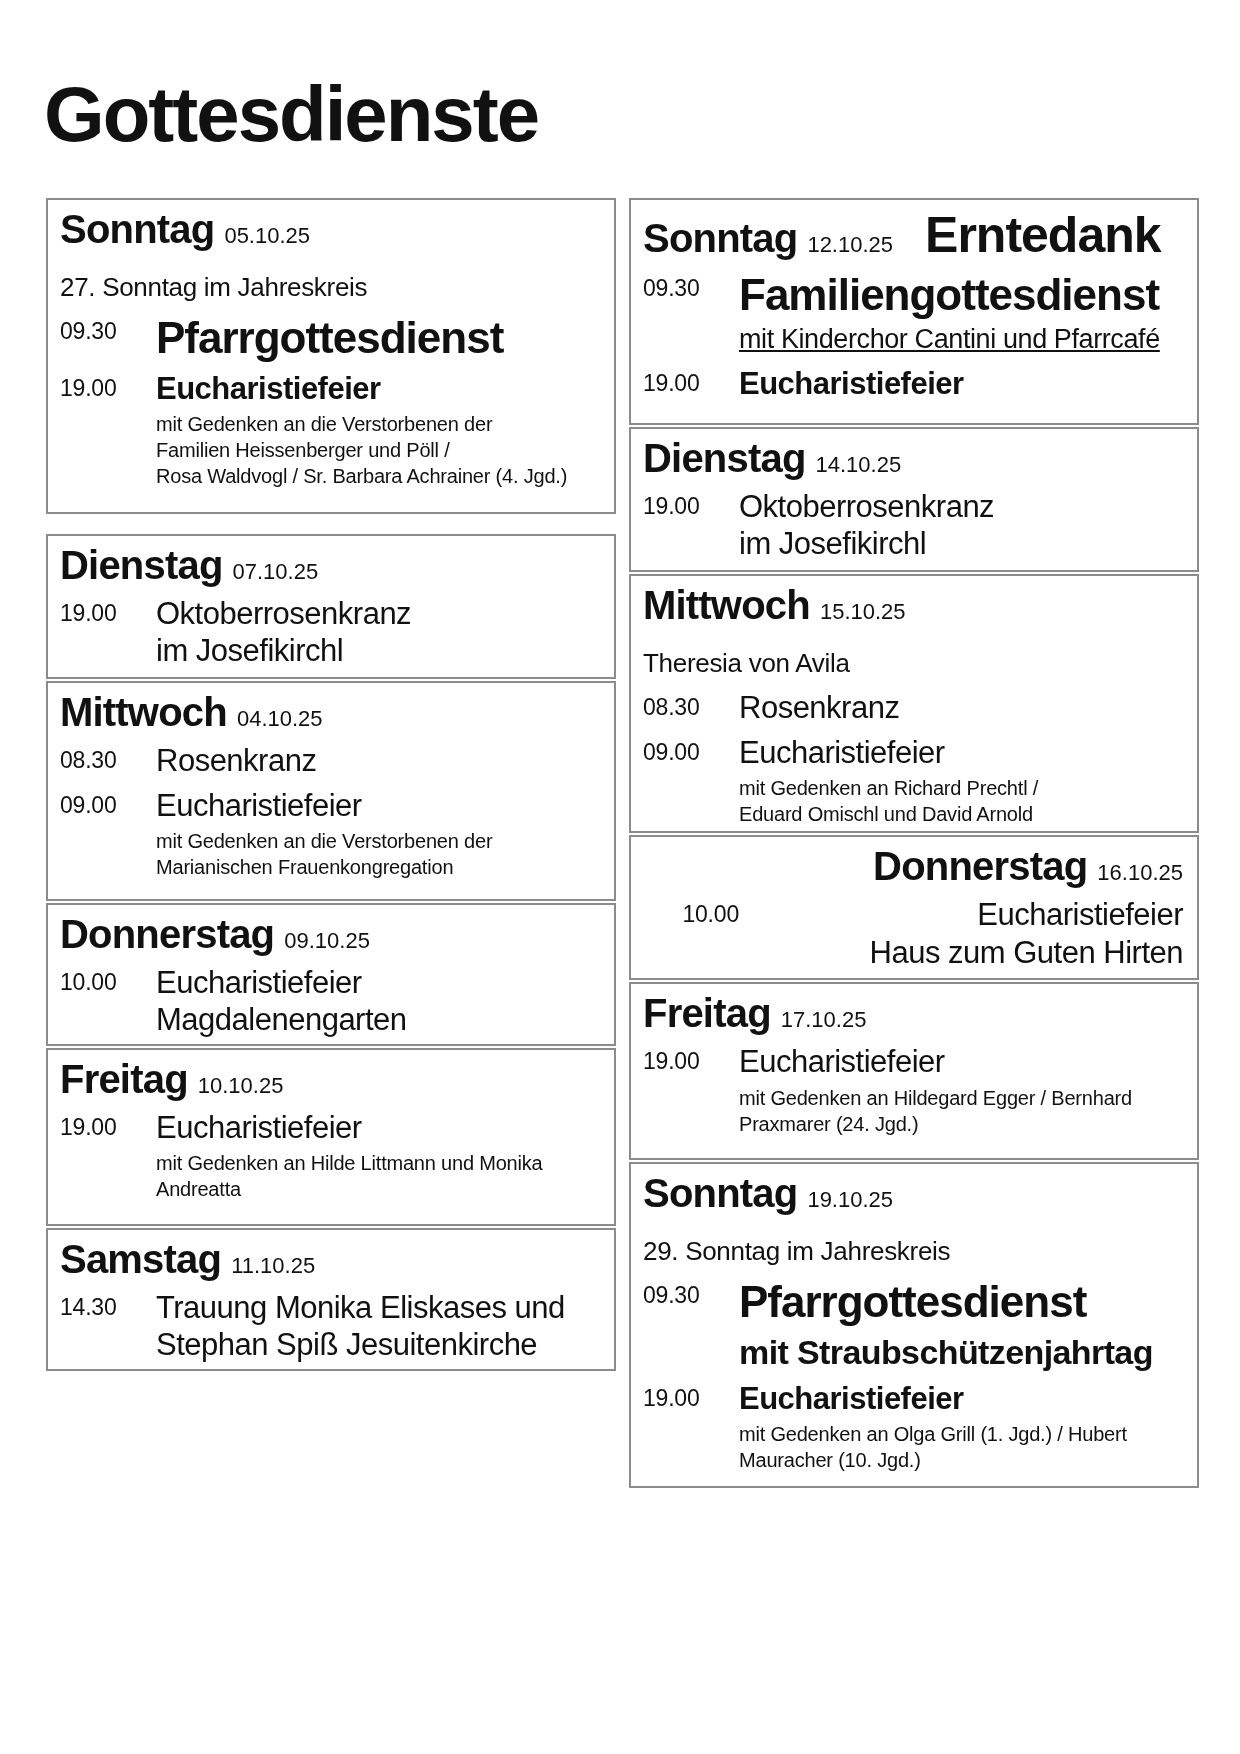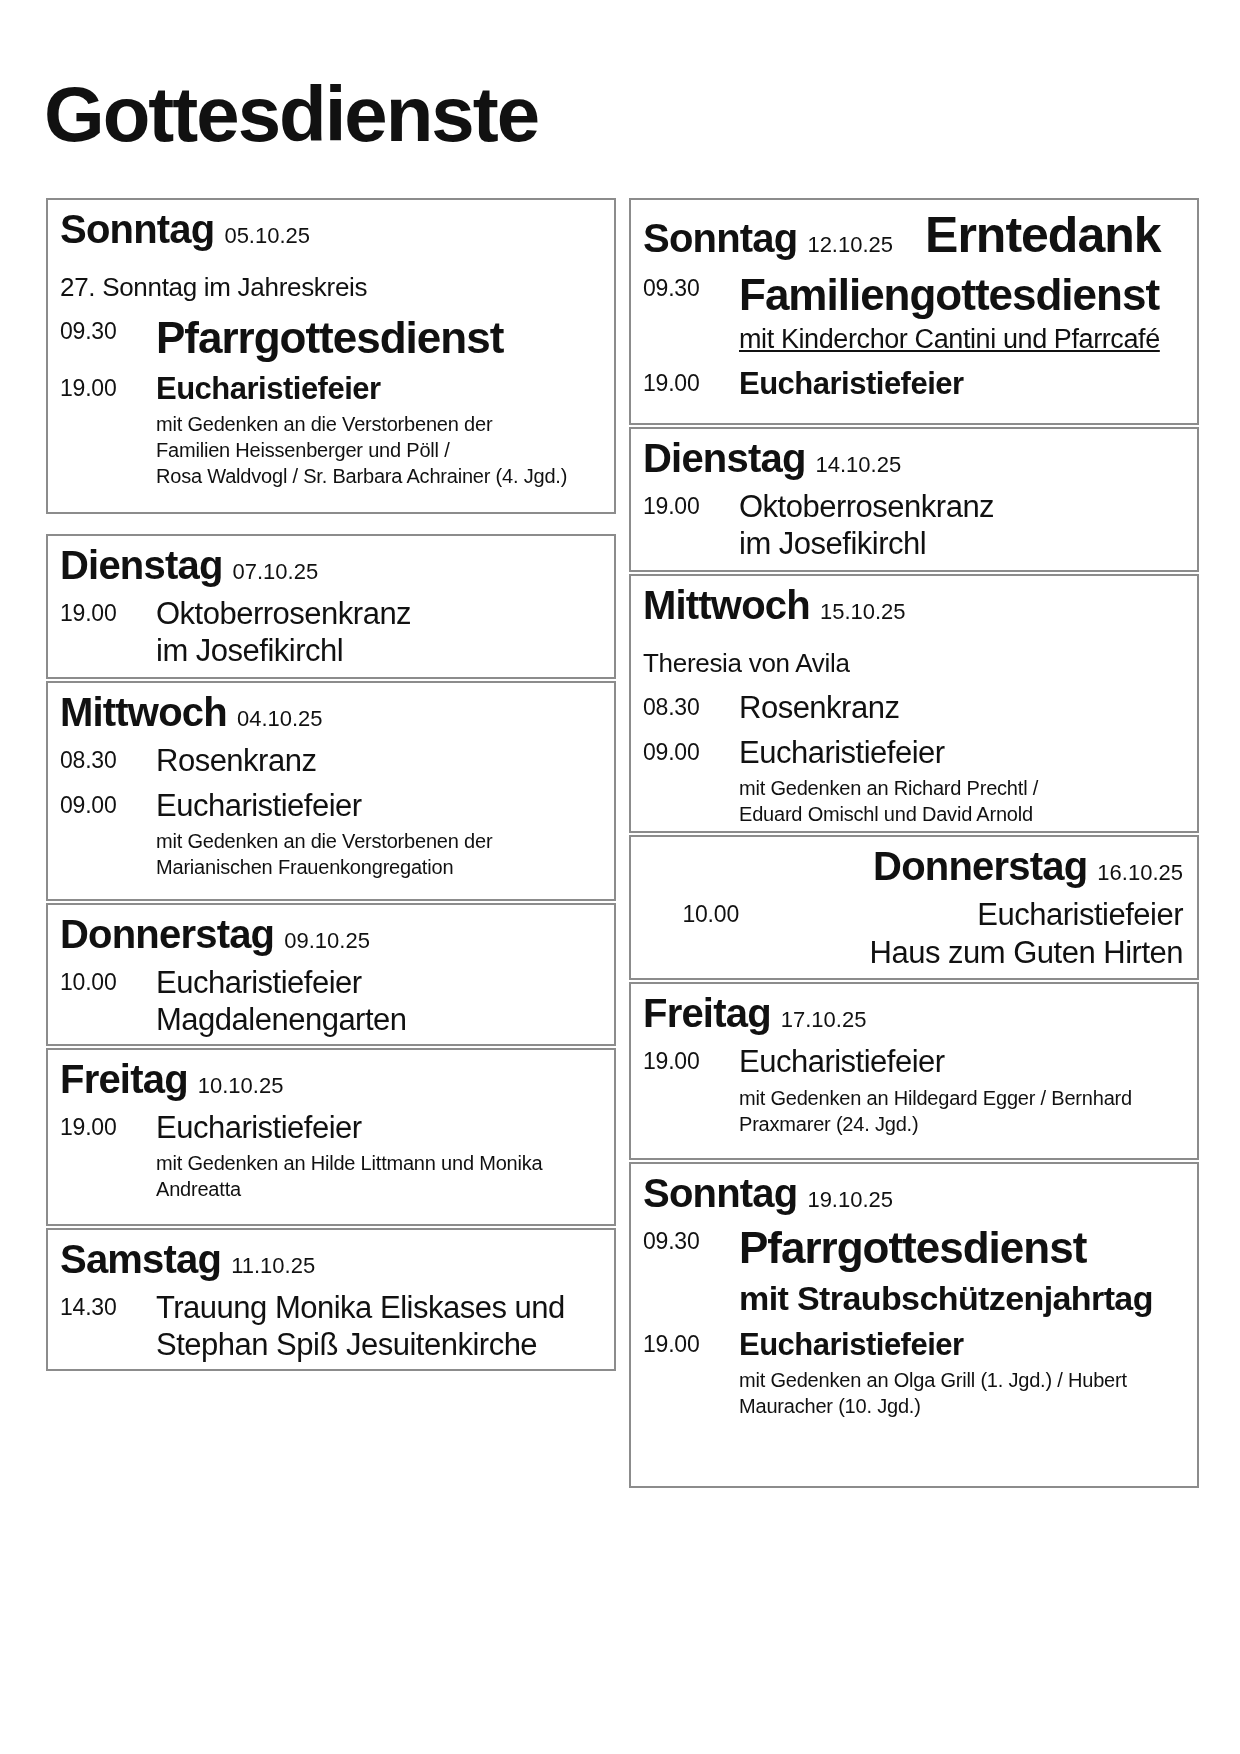--- a/index.html
+++ b/index.html
@@ -338,20 +338,21 @@
             <div class="note">mit Gedenken an Hildegard Egger / Bernhard
 Praxmarer (24. Jgd.)</div>
           </div>
         </div>
       </div>
 
       <div class="box b-r6">
         <div class="day-row">
           <span class="day">Sonntag</span><span class="date">19.10.25</span>
         </div>
+        <div class="subtitle">29. Sonntag im Jahreskreis</div>
         <div class="entry">
           <div class="time">09.30</div>
           <div class="entry-body">
             <div class="t-big">Pfarrgottesdienst</div>
             <div class="l2-boldmed">mit Straubschützenjahrtag</div>
           </div>
         </div>
         <div class="entry">
           <div class="time">19.00</div>
           <div class="entry-body">

